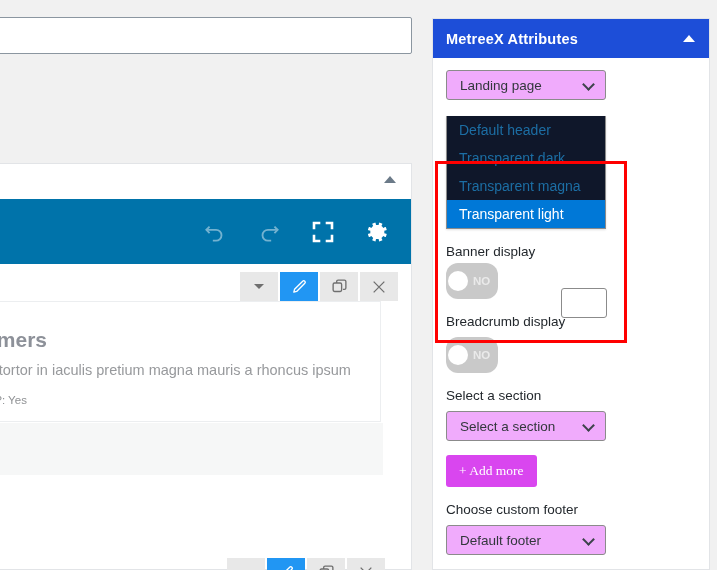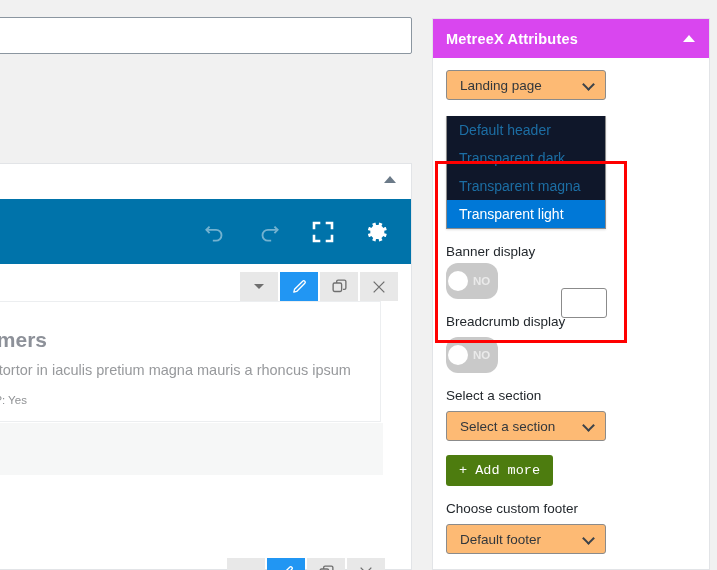--- a/index.html
+++ b/index.html
@@ -120,21 +120,21 @@
 
   
   .right-col {
     position: absolute; left: 432px; top: 18px;
     width: 278px; height: 552px;
     background: #fff;
     border: 1px solid #e2e4e7;
   }
   .panel-head {
     height: 39px;
-    background: #d946ef;
+    background: #1d4ed8;
     color: #fff;
     display: flex; align-items: center;
     justify-content: space-between;
     padding: 0 14px 0 13px;
     cursor: pointer;
   }
   .panel-head-title { font-size: 14.5px; font-weight: bold; letter-spacing: .2px; }
   .caret-up {
     width: 0; height: 0;
     border-left: 6px solid transparent;
@@ -147,21 +147,21 @@
     font-size: 13.5px;
     color: #23282d;
     margin-bottom: 6px;
     line-height: 18px;
   }
   .wp-select {
     position: relative;
     width: 160px; height: 30px;
     border: 1px solid #8b8b8b;
     border-radius: 3px;
-    background: #fdba74;
+    background: #f0abfc;
     display: flex; align-items: center;
     padding-left: 13px;
     font-size: 13.5px;
     color: #32373c;
     cursor: pointer;
     margin-bottom: 14px;
   }
   .wp-select .chev {
     position: absolute; right: 12px; top: 9px;
     width: 9px; height: 9px;
@@ -238,29 +238,29 @@
     flex: none;
   }
   .toggle .tg-text {
     font-size: 11.5px;
     color: #eaeaea;
     margin-left: 5px;
     font-weight: bold;
   }
   .add-btn {
     display: inline-block;
-    background: #4d7c0f;
+    background: #d946ef;
     color: #fff;
     font-size: 13.5px;
     padding: 8px 13px;
     border: none;
     border-radius: 3px;
     cursor: pointer;
     margin-bottom: 14px;
-    font-family: Liberation Mono, monospace;
+    font-family: Liberation Serif, serif;
   }
 </style>
 </head>
 <body>
 
 <div id="screen">
 
   <div class="left-col">
 
     <div class="title-field"></div>

